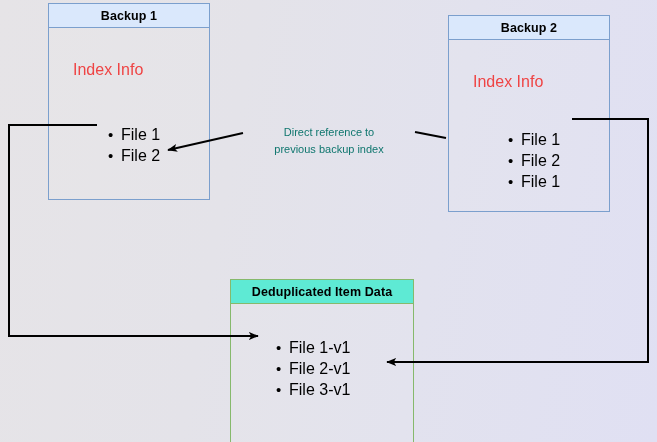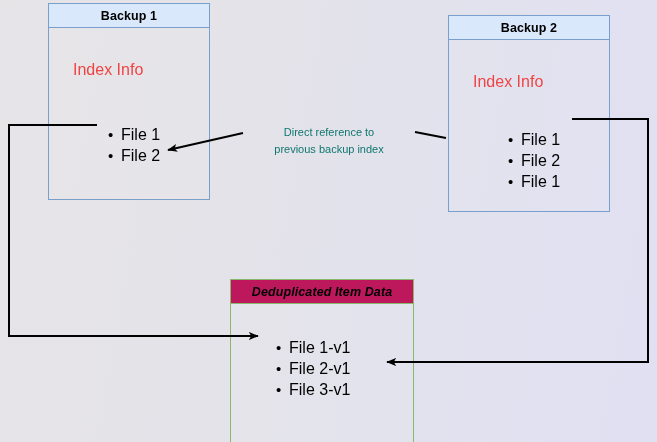--- a/index.html
+++ b/index.html
@@ -50,23 +50,22 @@
     border: 1.4px solid #7b9fcd;
   }
   .box-blue .box-body {
     background: rgba(255,255,255,0.04);
     border: 1.4px solid #7b9fcd;
     border-top: none;
   }
 
   
   .box-green .box-header {
-    background: #be185d;
+    background: #5eead4;
     border: 1.6px solid #86b96c;
-    font-style: italic;
   }
   .box-green .box-body {
     background: rgba(255,255,255,0.04);
     border: 1.6px solid #86b96c;
     border-top: none;
   }
 
   .index-label {
     position: absolute;
     font-size: 16px;

